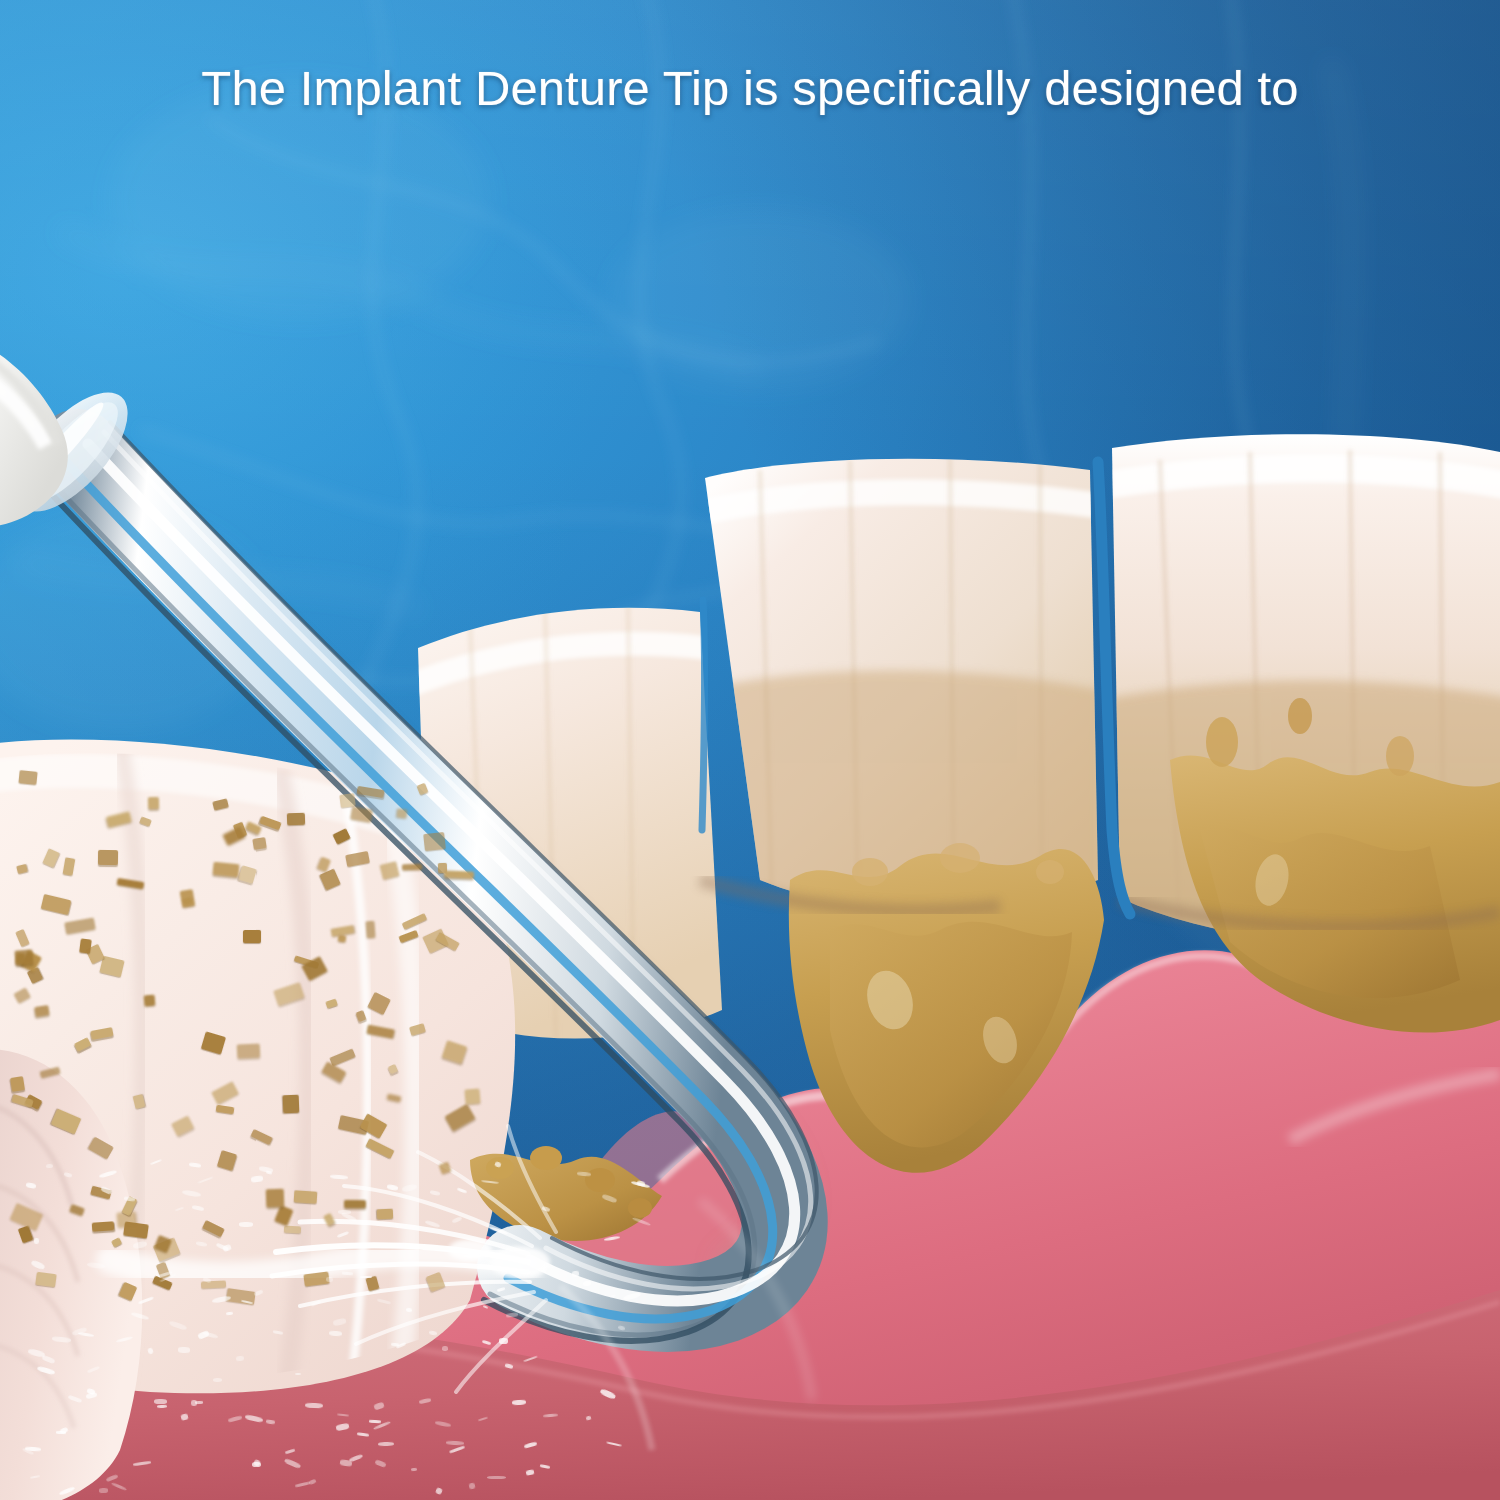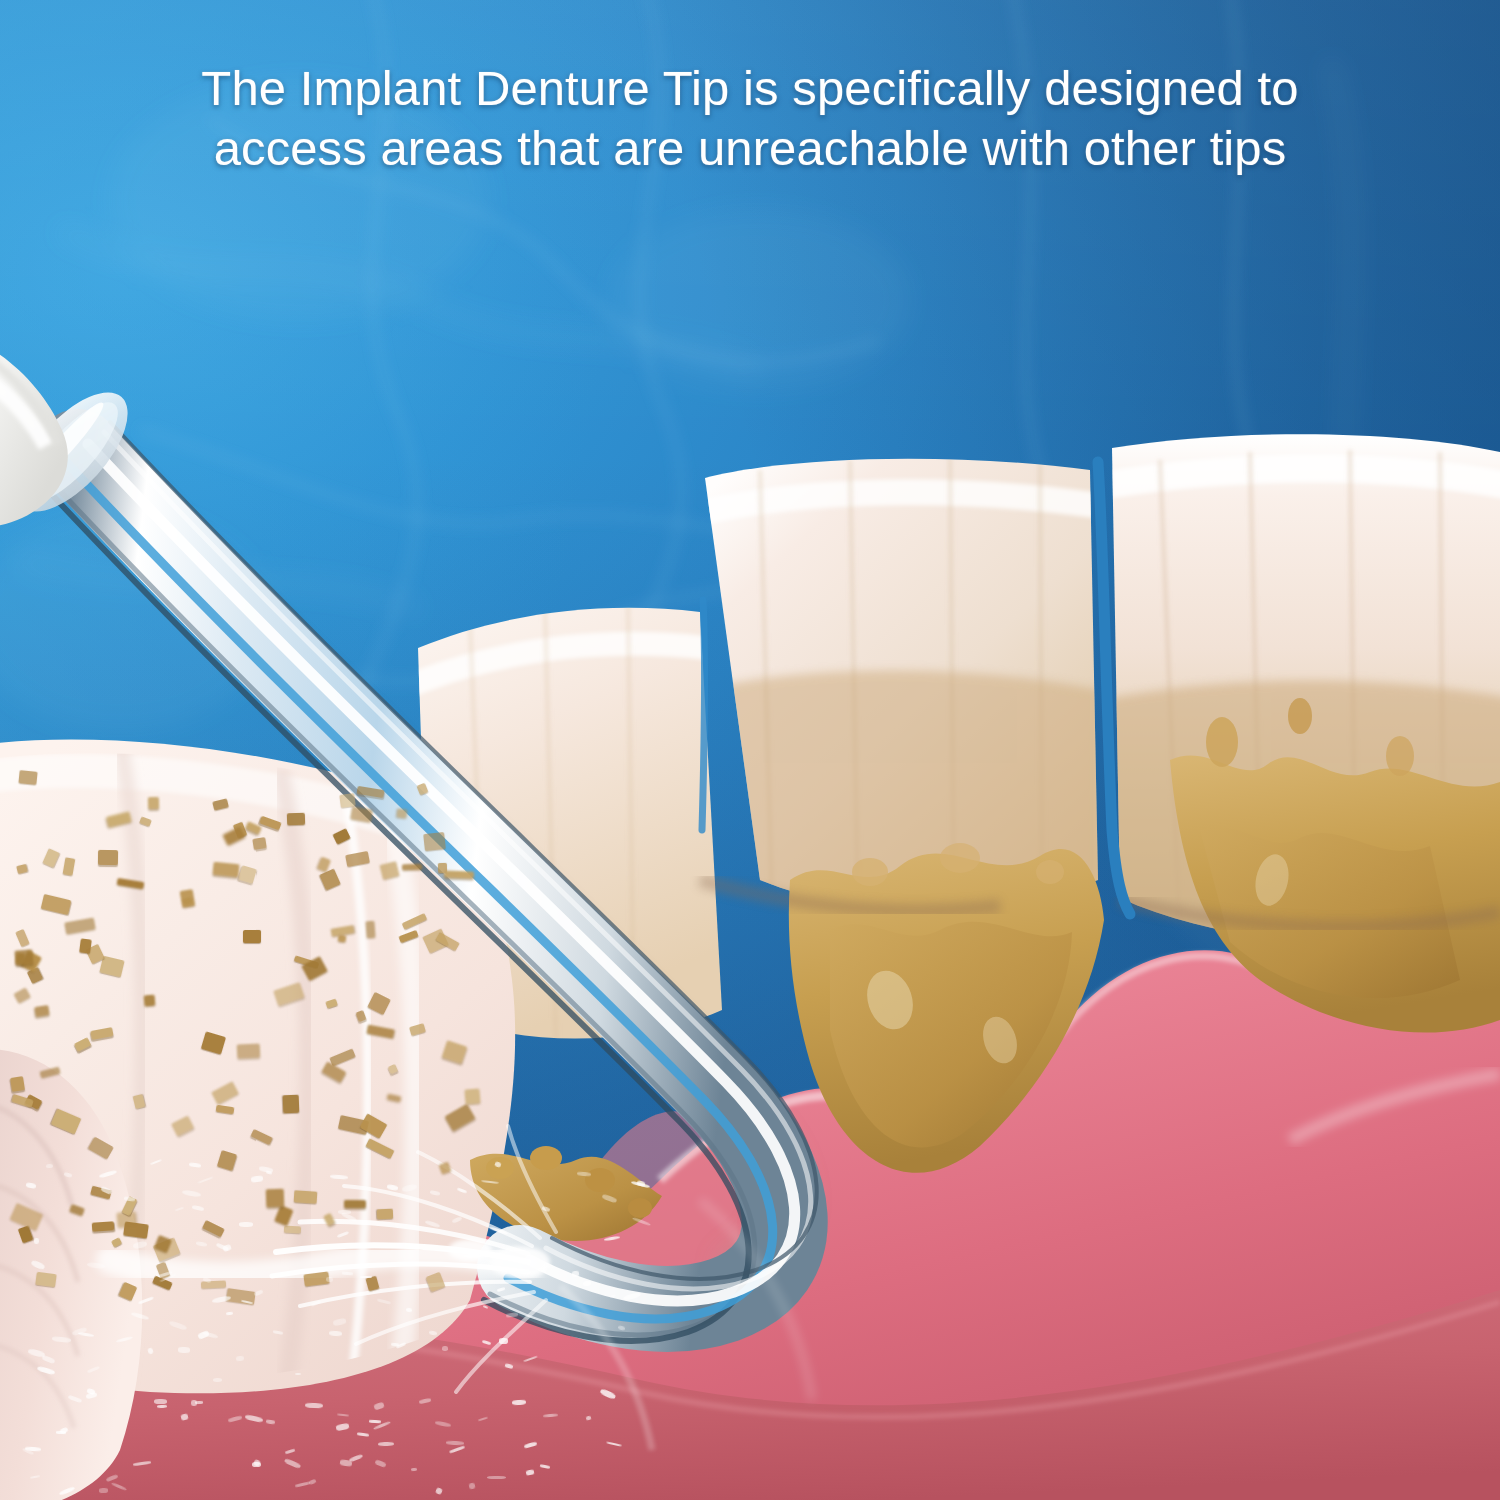--- a/index.html
+++ b/index.html
@@ -103,21 +103,20 @@
       <g filter="url(#softb2)" fill="#9fd6f2" fill-opacity=".12">
         <ellipse cx="300" cy="200" rx="190" ry="120"></ellipse>
         <ellipse cx="760" cy="300" rx="150" ry="90"></ellipse>
         <ellipse cx="120" cy="620" rx="150" ry="110"></ellipse>
       </g>
     </svg>
   </div>
 
   <div class="headline">
     <span class="ln">The Implant Denture Tip is specifically designed to</span>
-    <span class="ln">access areas that are unreachable with other tips</span>
   </div>
 
   <div class="scene">
     <svg viewBox="0 0 1500 1500" preserveAspectRatio="none">
       <defs>
 
         <linearGradient id="toothA" x1="0" y1="0" x2="0" y2="1">
           <stop offset="0%" stop-color="#ffffff"></stop>
           <stop offset="12%" stop-color="#faf0ea"></stop>
           <stop offset="42%" stop-color="#f2e2d6"></stop>

